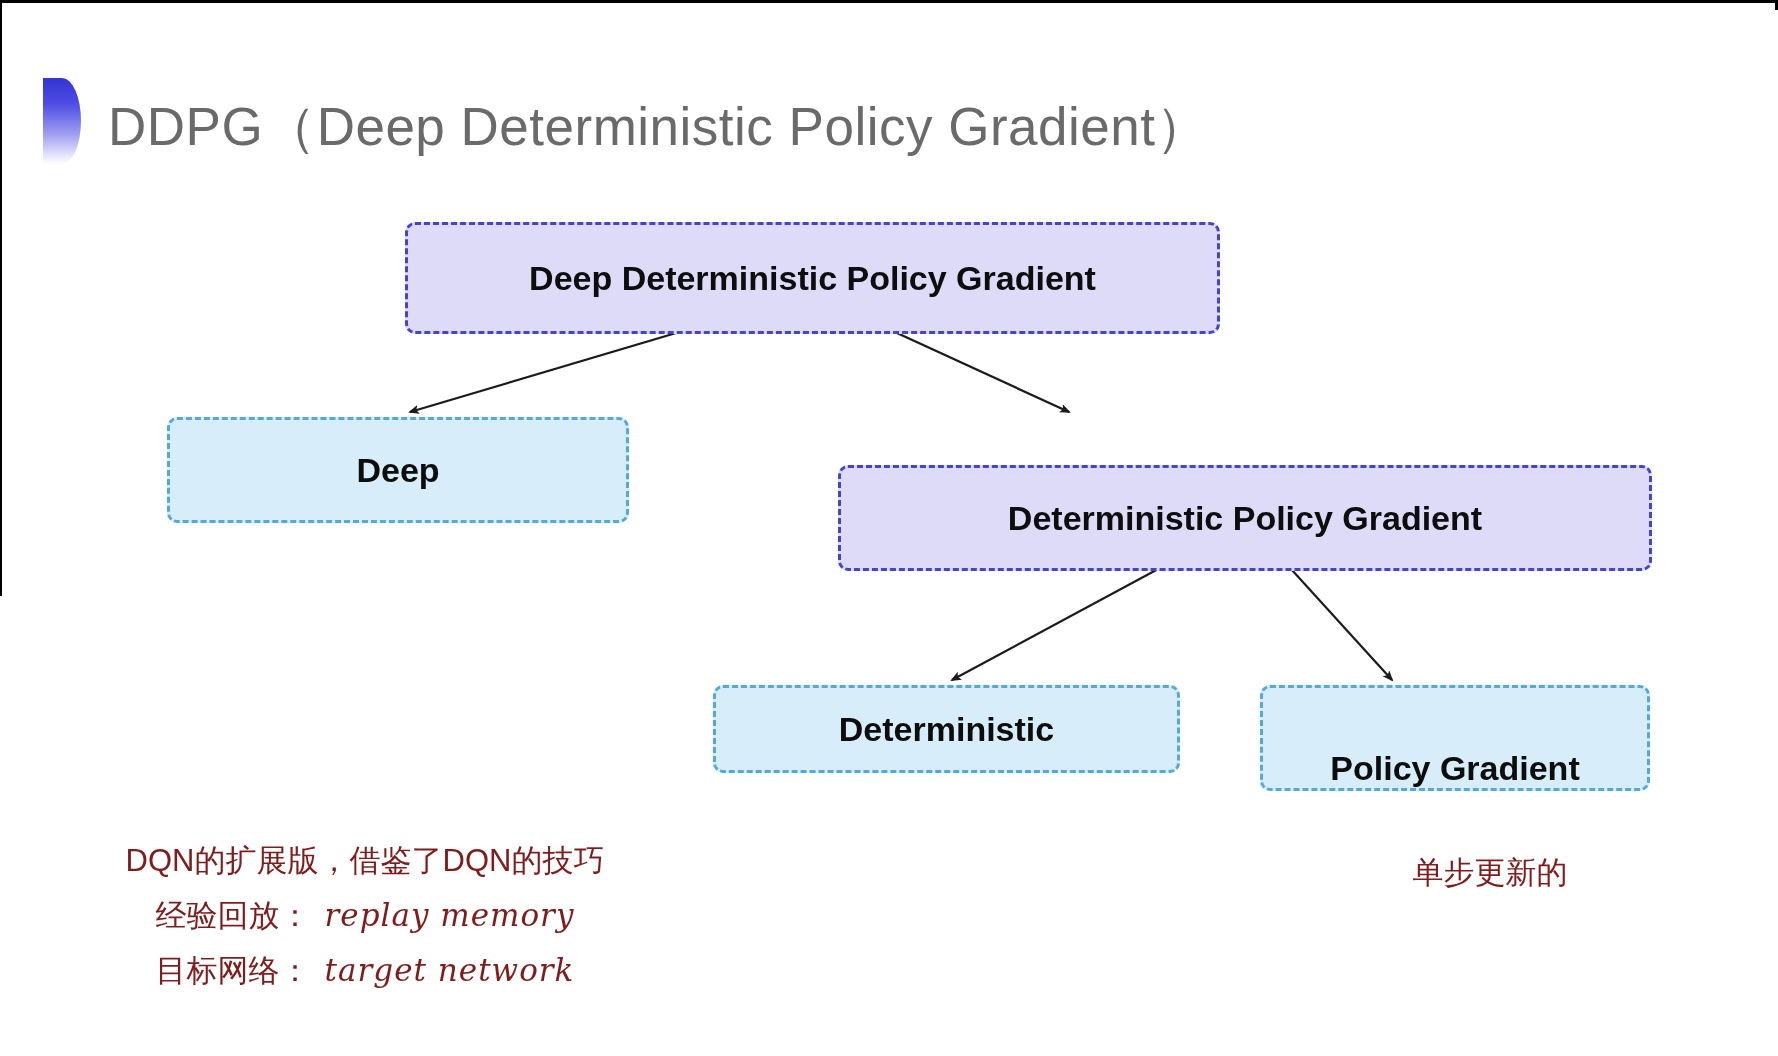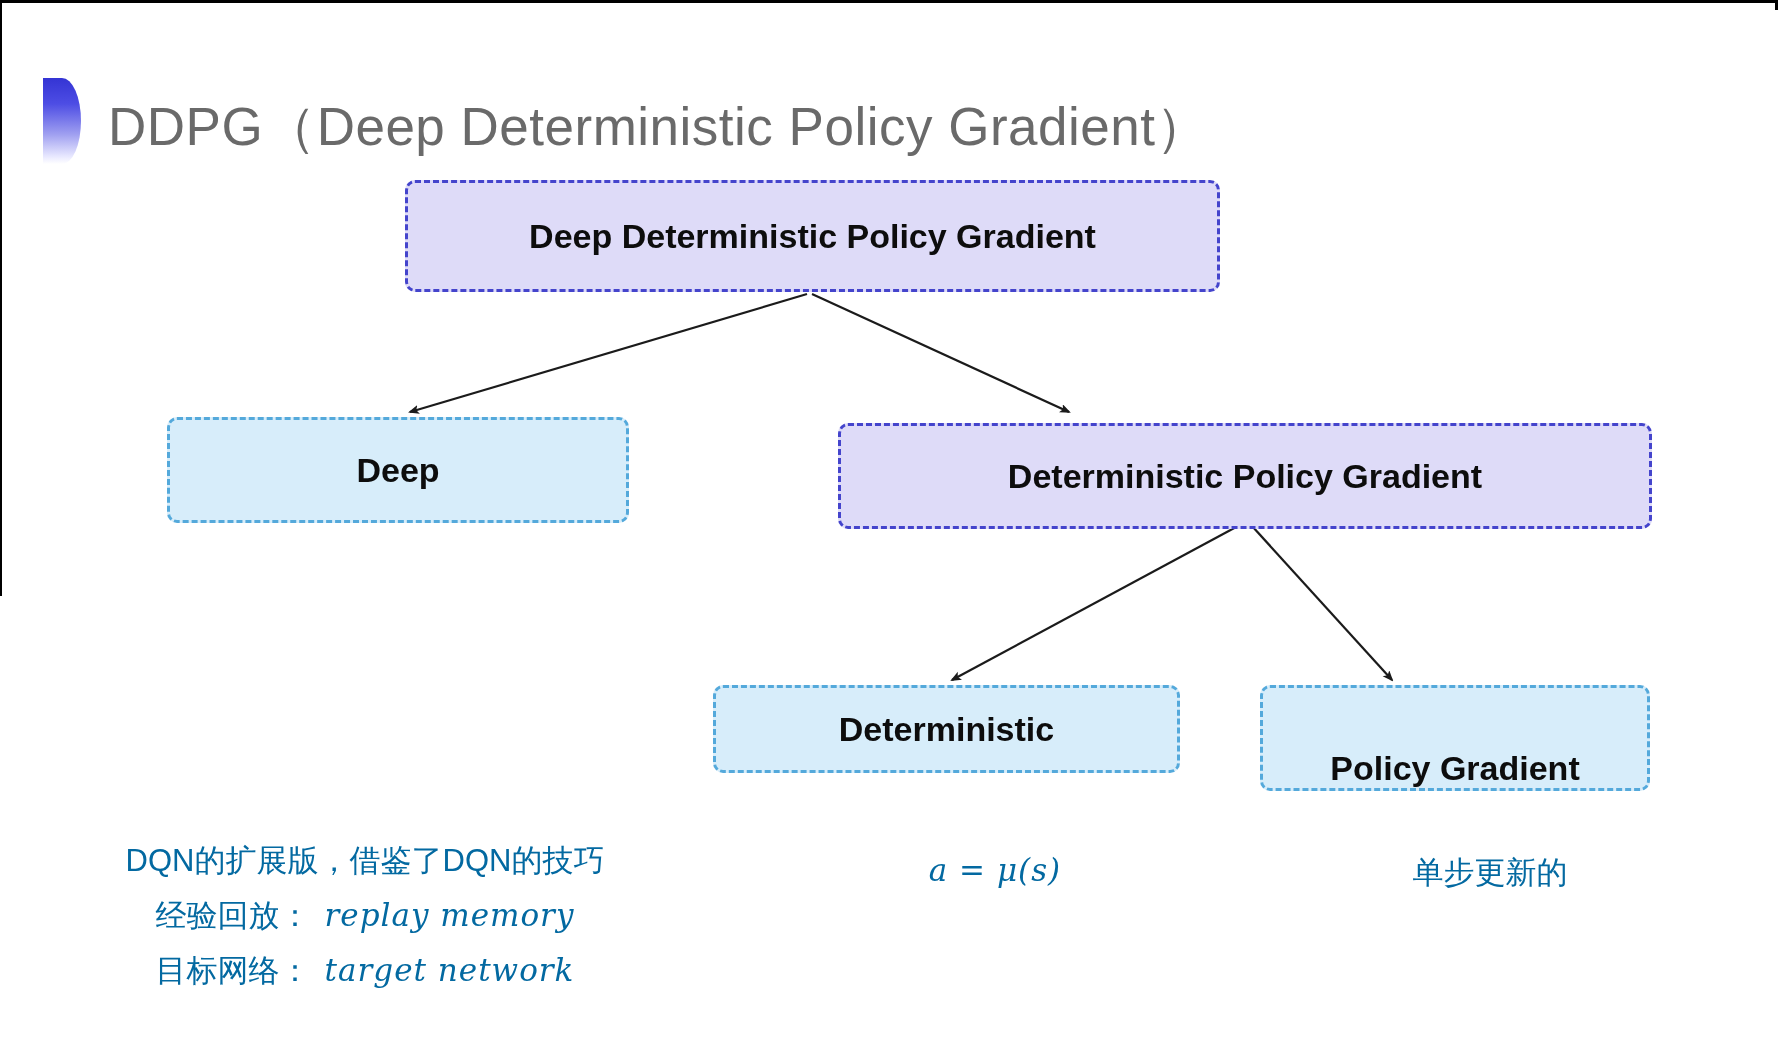--- a/index.html
+++ b/index.html
@@ -28,30 +28,30 @@
   svg.arrows{position:absolute;left:0;top:0;width:1778px;height:1056px;}
   .arrow-line{stroke:var(--arrow,#1b1b1b);stroke-width:2.2;fill:none;}
   .arrowhead{fill:var(--arrow,#1b1b1b);}
 
   
   .node{
     position:absolute;display:flex;align-items:center;justify-content:center;
     border-radius:10px;box-sizing:border-box;
     font-size:34px;font-weight:600;color:#0d0d0d;text-align:center;
   }
-  .node.purple{background:var(--purple_fill,#dedbf8);border:3px dashed var(--purple_border,#4444cc);}
+  .node.purple{background:var(--purple_fill,#dedbf8);border:3px dashed var(--purple_border,#4444cc);margin-top:42px;}
   .node.blue{background:var(--blue_fill,#d7edfa);border:3px dashed var(--blue_border,#54a9db);}
   .node-root{left:405px;top:180px;width:815px;height:112px;}
   .node-deep{left:167px;top:417px;width:462px;height:106px;}
   .node-dpg{left:838px;top:423px;width:814px;height:106px;}
   .node-det{left:713px;top:685px;width:467px;height:88px;}
   .node-pg{left:1260px;top:685px;width:390px;height:106px;align-items:flex-end;}
 
   
-  .note{position:absolute;text-align:center;color:#0369a1;font-size:31px;}
+  .note{position:absolute;text-align:center;color:#7f1d1d;font-size:31px;}
   .note-line{line-height:54px;white-space:nowrap;}
   .note-mid .note-line,.note-right .note-line{line-height:45px;}
   .note-left{left:65px;top:834px;width:600px;}
   .note-mid{left:795px;top:848px;width:400px;}
   .note-right{left:1290px;top:850px;width:400px;}
   .term{
     font-family:"DejaVu Serif", serif;font-style:italic;
     margin-left:14px;letter-spacing:1px;
   }
   .term.tight{margin-left:0;margin-right:6px;}
@@ -99,18 +99,17 @@
   <div class="note-line">DQN的扩展版，借鉴了DQN的技巧</div>
   <div class="note-line">
     <span>经验回放：</span><span class="term">replay memory</span>
   </div>
   <div class="note-line">
     <span>目标网络：</span><span class="term">target network</span>
   </div>
 </div>
 
 <div class="note note-mid">
-  <div class="note-line formula">a = μ(s)</div>
 </div>
 
 <div class="note note-right">
   <div class="note-line">单步更新的</div>
 </div>
 
 </body></html>

